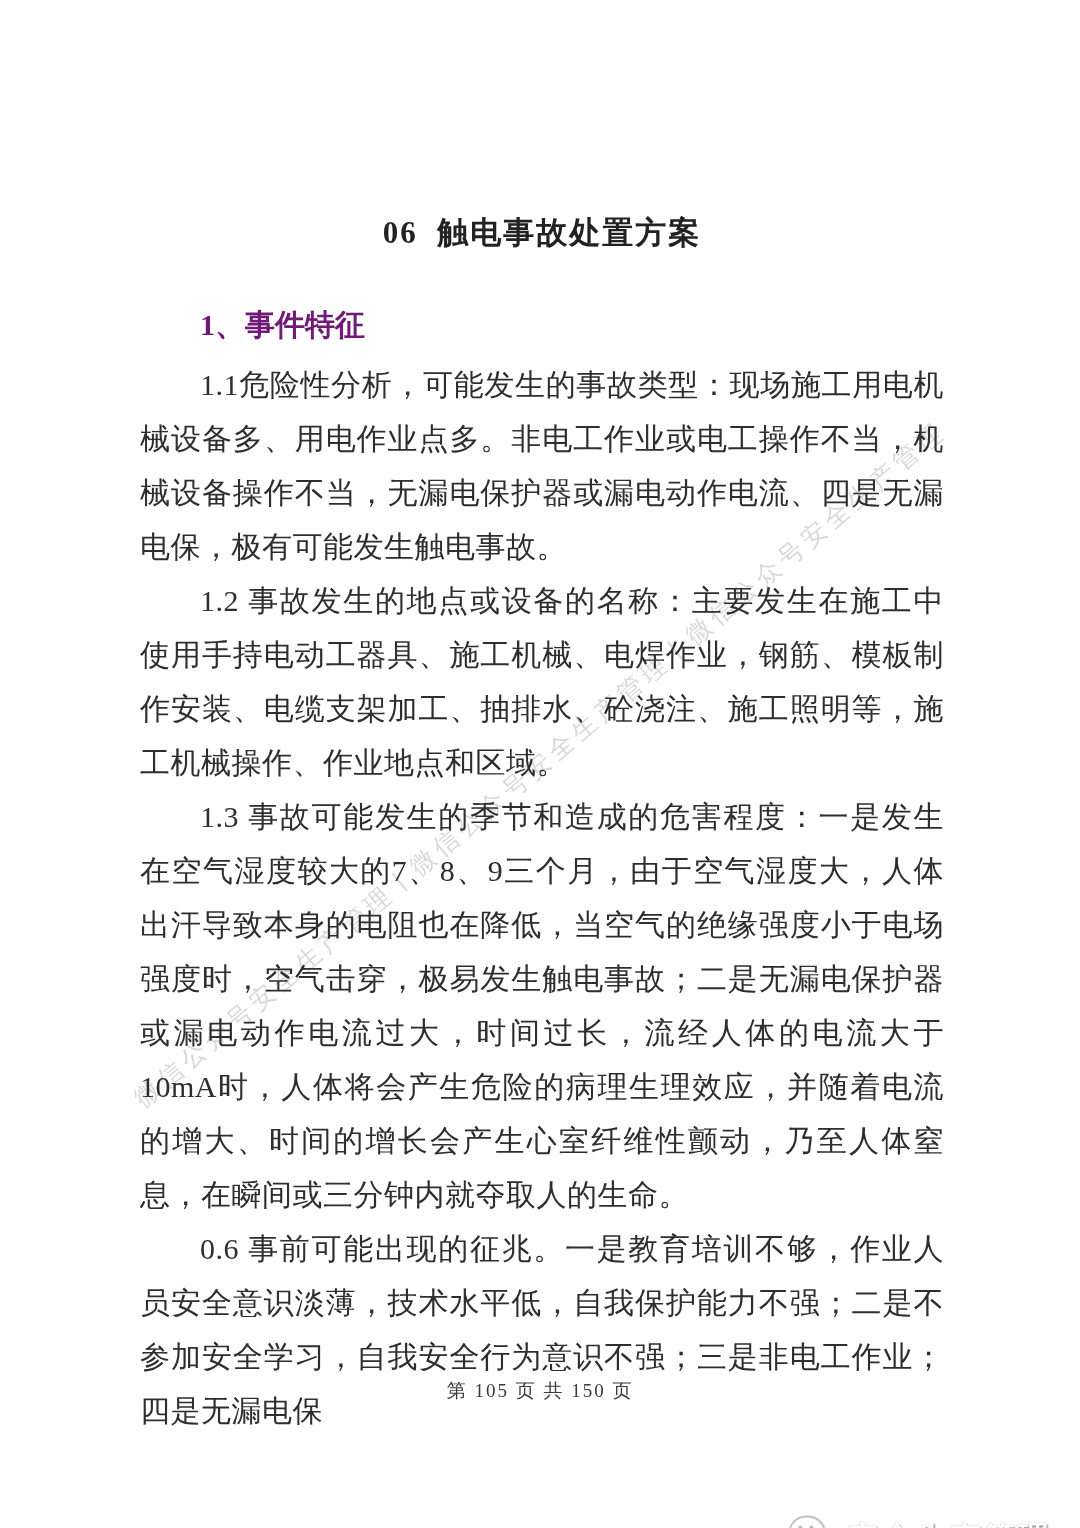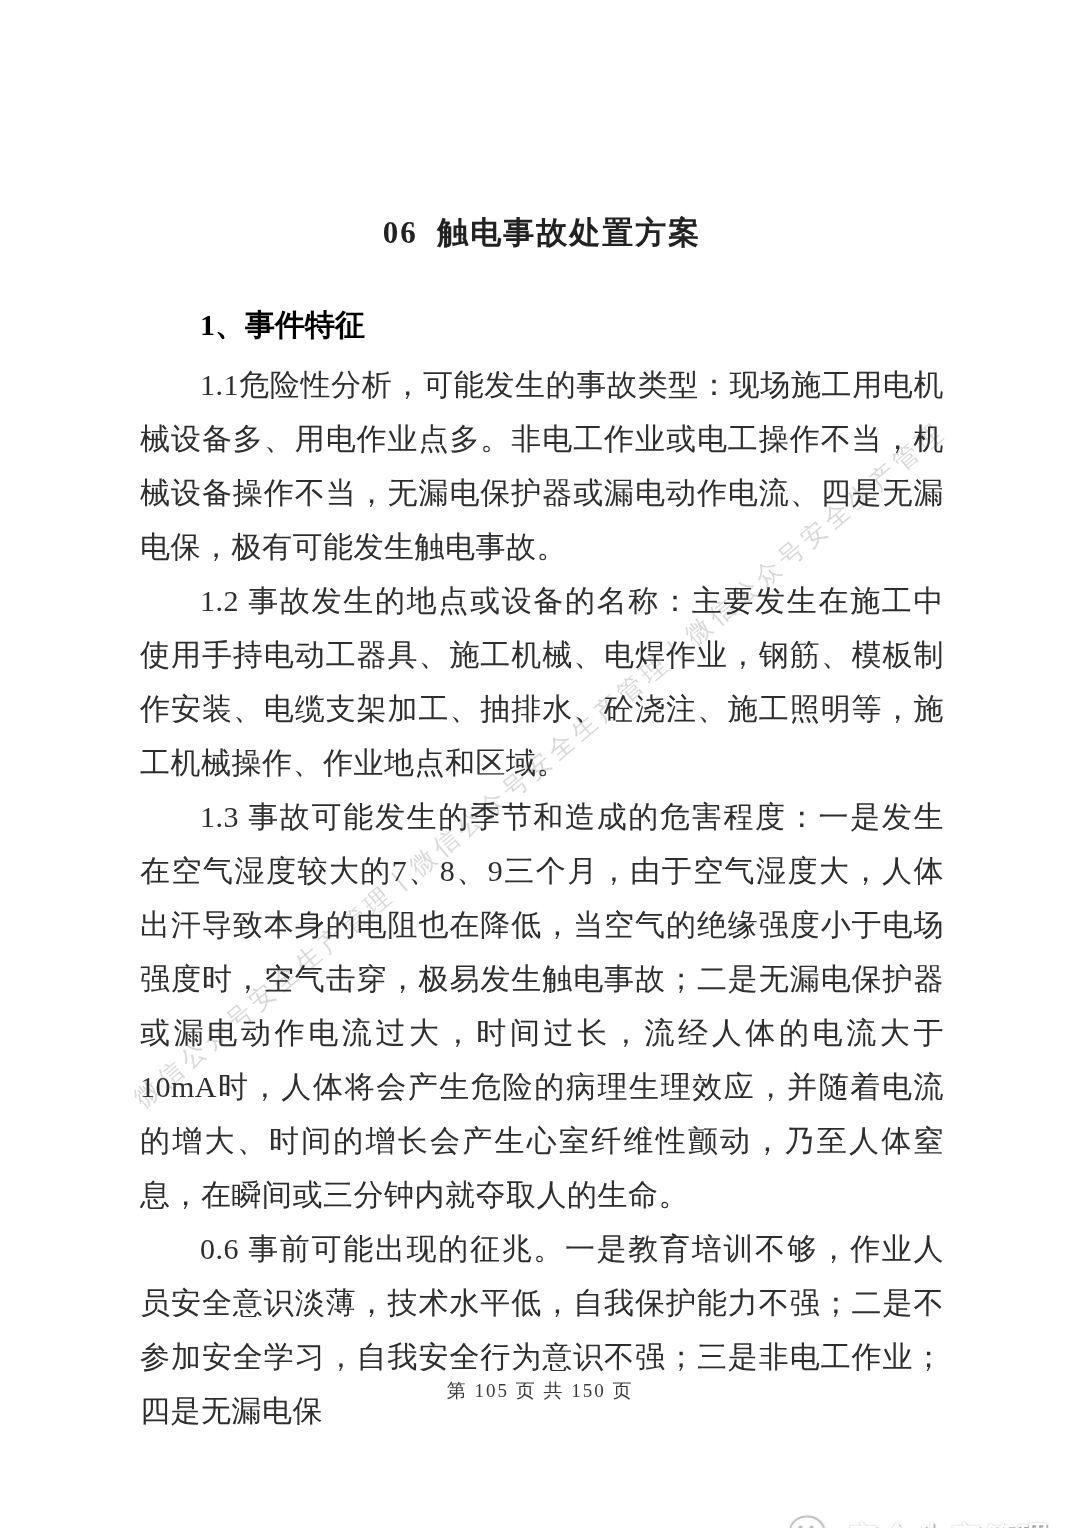--- a/index.html
+++ b/index.html
@@ -47,21 +47,21 @@
     letter-spacing: 2px;
     white-space: pre;
     color: #222;
   }
   .section-heading {
     margin: 0 0 6px 0;
     font-size: 30px;
     font-weight: bold;
     line-height: 54px;
     text-indent: 2em;
-    color: #000000;
+    color: #701a75;
   }
   .para {
     margin: 0;
     font-size: 30px;
     line-height: 54px;
     text-indent: 2em;
     text-align: justify;
     text-justify: inter-ideograph;
     letter-spacing: 0.5px;
     color: #2e2e2e;

